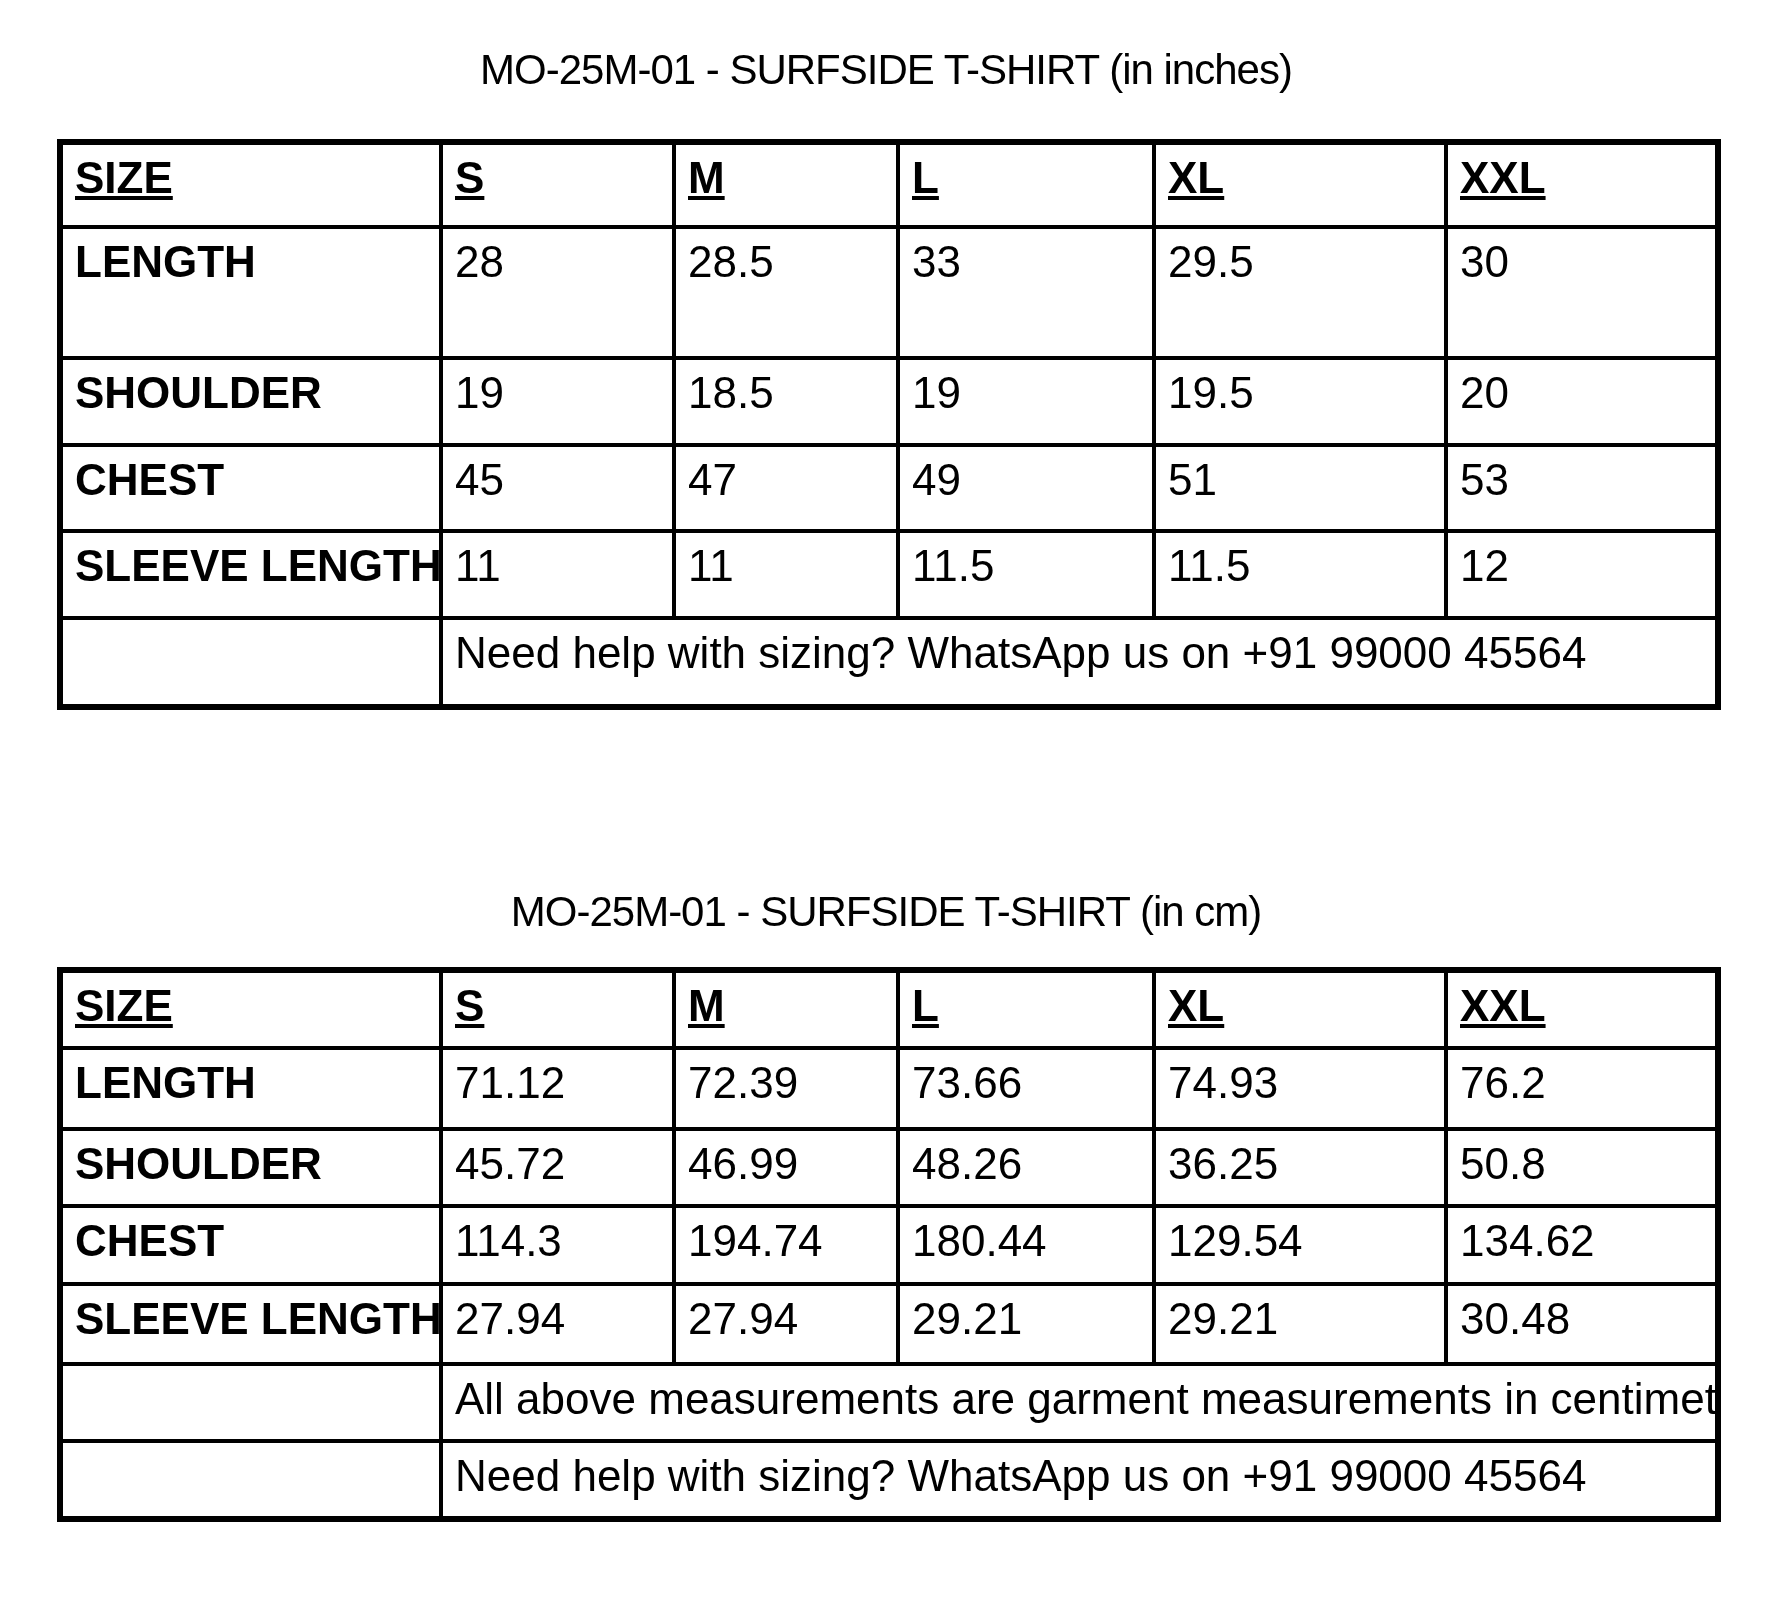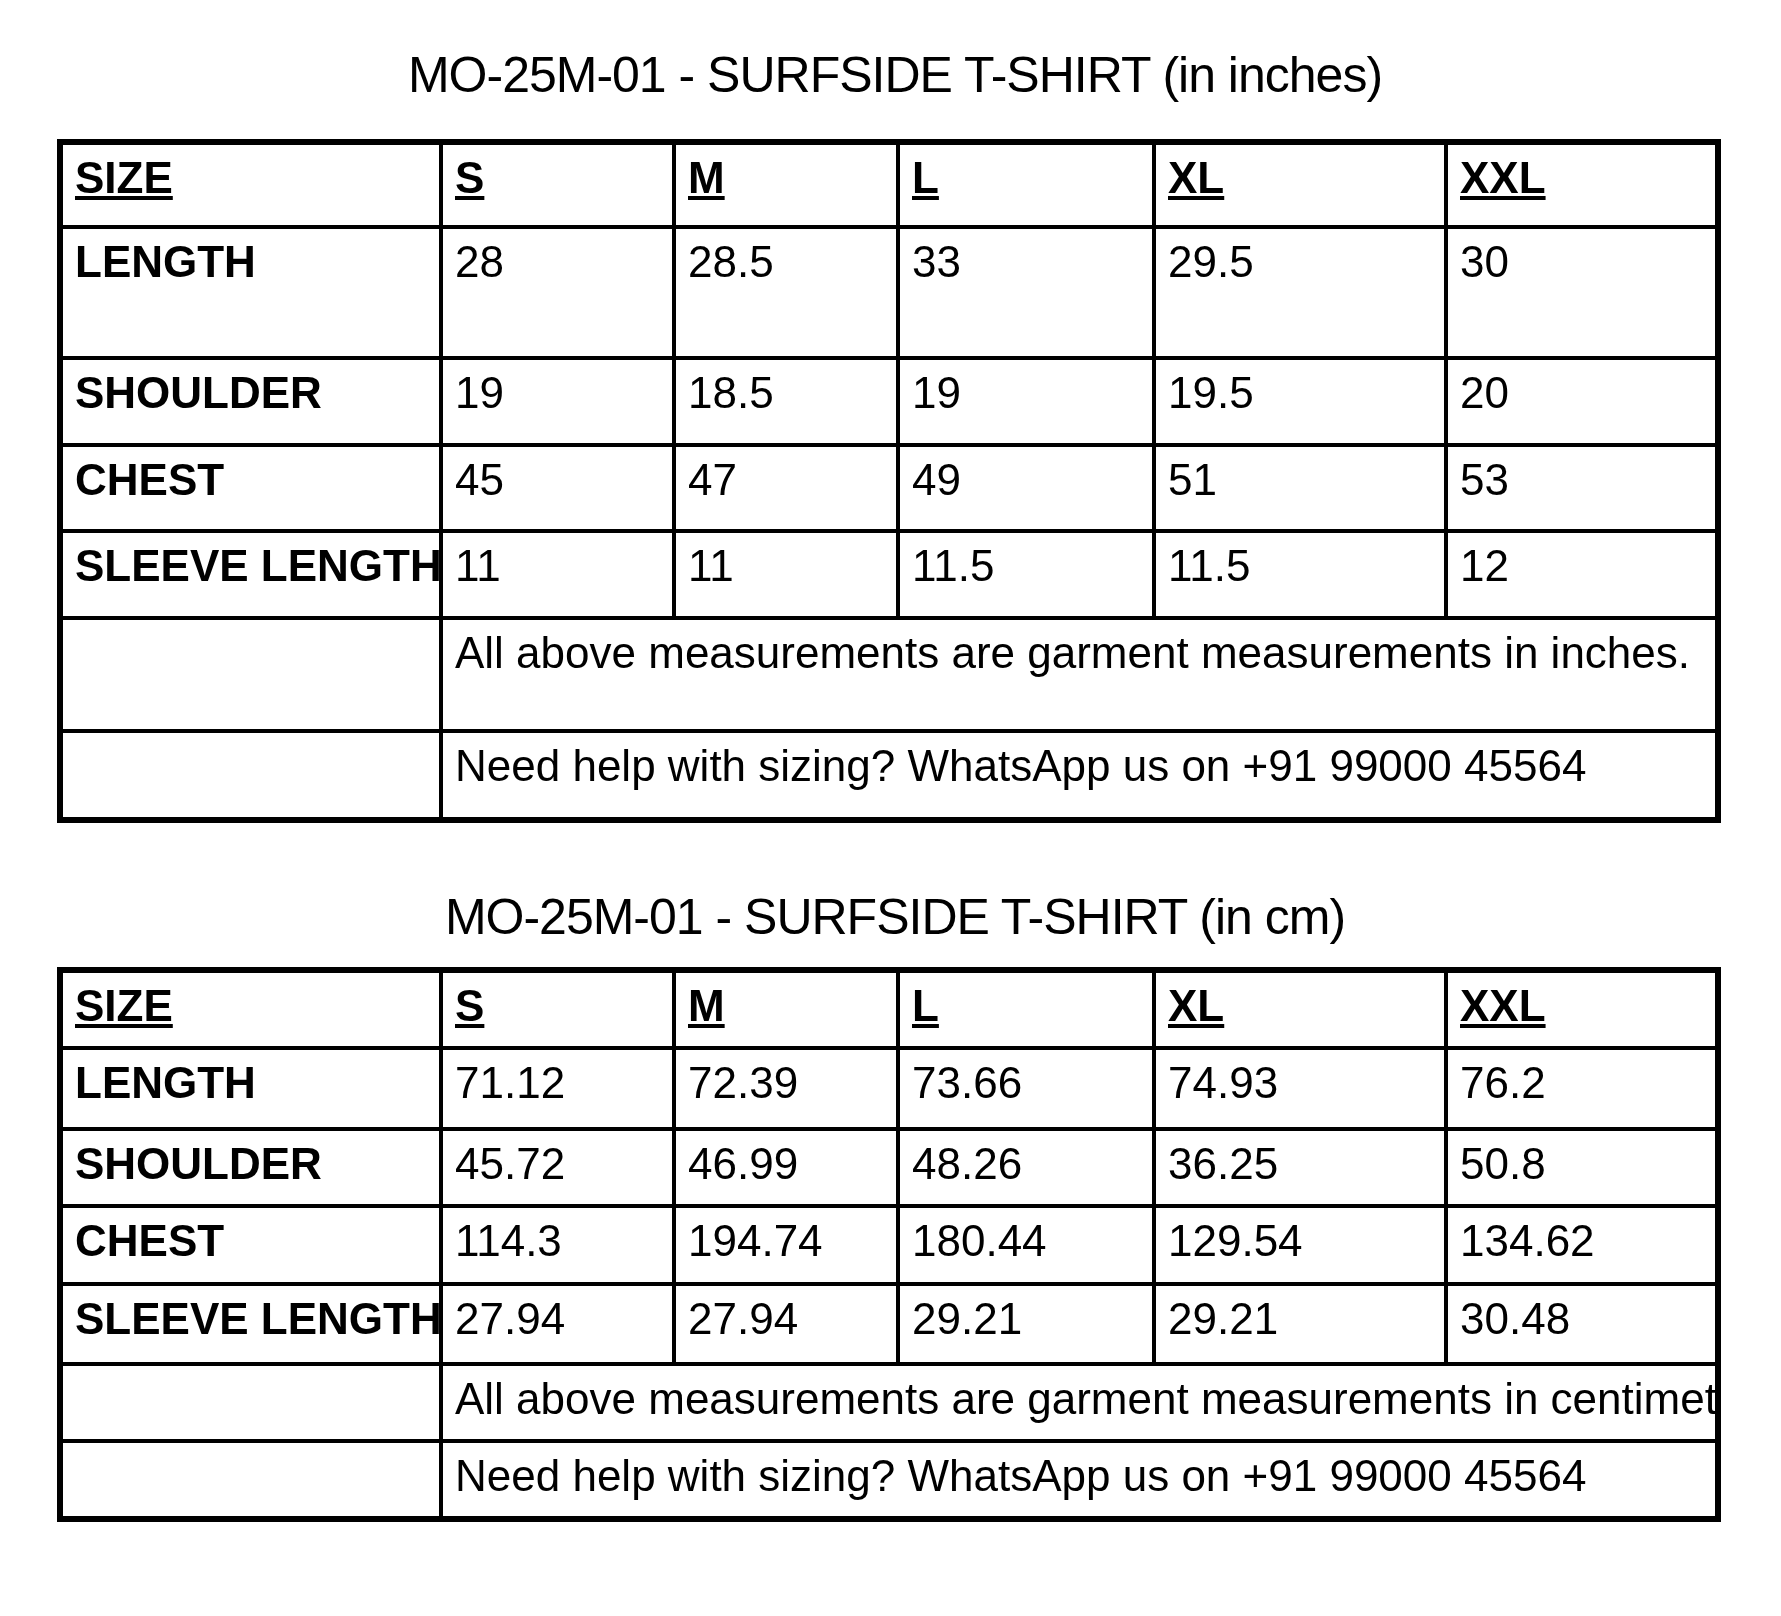--- a/index.html
+++ b/index.html
@@ -11,24 +11,24 @@
     position: relative;
     width: 1781px;
     height: 1616px;
     background: #ffffff;
     font-family: "Liberation Sans", "DejaVu Sans", sans-serif;
     color: #000000;
     overflow: hidden;
   }
   .chart-title {
     position: absolute;
-    left: 66px;
+    left: 57px;
     width: 1658px;
     text-align: center;
-    font-size: 50px;
+    font-size: 42px;
     font-weight: 400;
     letter-spacing: -1px;
     white-space: nowrap;
   }
   .title-inches { top: 46px; }
   .title-cm { top: 888px; }
 
   table.size-table {
     position: absolute;
     left: 57px;
@@ -143,24 +143,20 @@
         <td>53</td>
       </tr>
       <tr class="row-sleeve">
         <td class="label">SLEEVE LENGTH</td>
         <td>11</td>
         <td>11</td>
         <td>11.5</td>
         <td>11.5</td>
         <td>12</td>
       </tr>
-      <tr class="row-note1">
-        <td class="label"></td>
-        <td class="note-cell" colspan="5">All above measurements are garment measurements in inches.</td>
-      </tr>
       <tr class="row-note2">
         <td class="label"></td>
         <td class="note-cell" colspan="5">Need help with sizing? WhatsApp us on +91 99000 45564</td>
       </tr>
     </tbody>
   </table>
 
   <div class="chart-title title-cm">MO-25M-01 - SURFSIDE T-SHIRT (in cm)</div>
 
   <table class="size-table t-cm">

